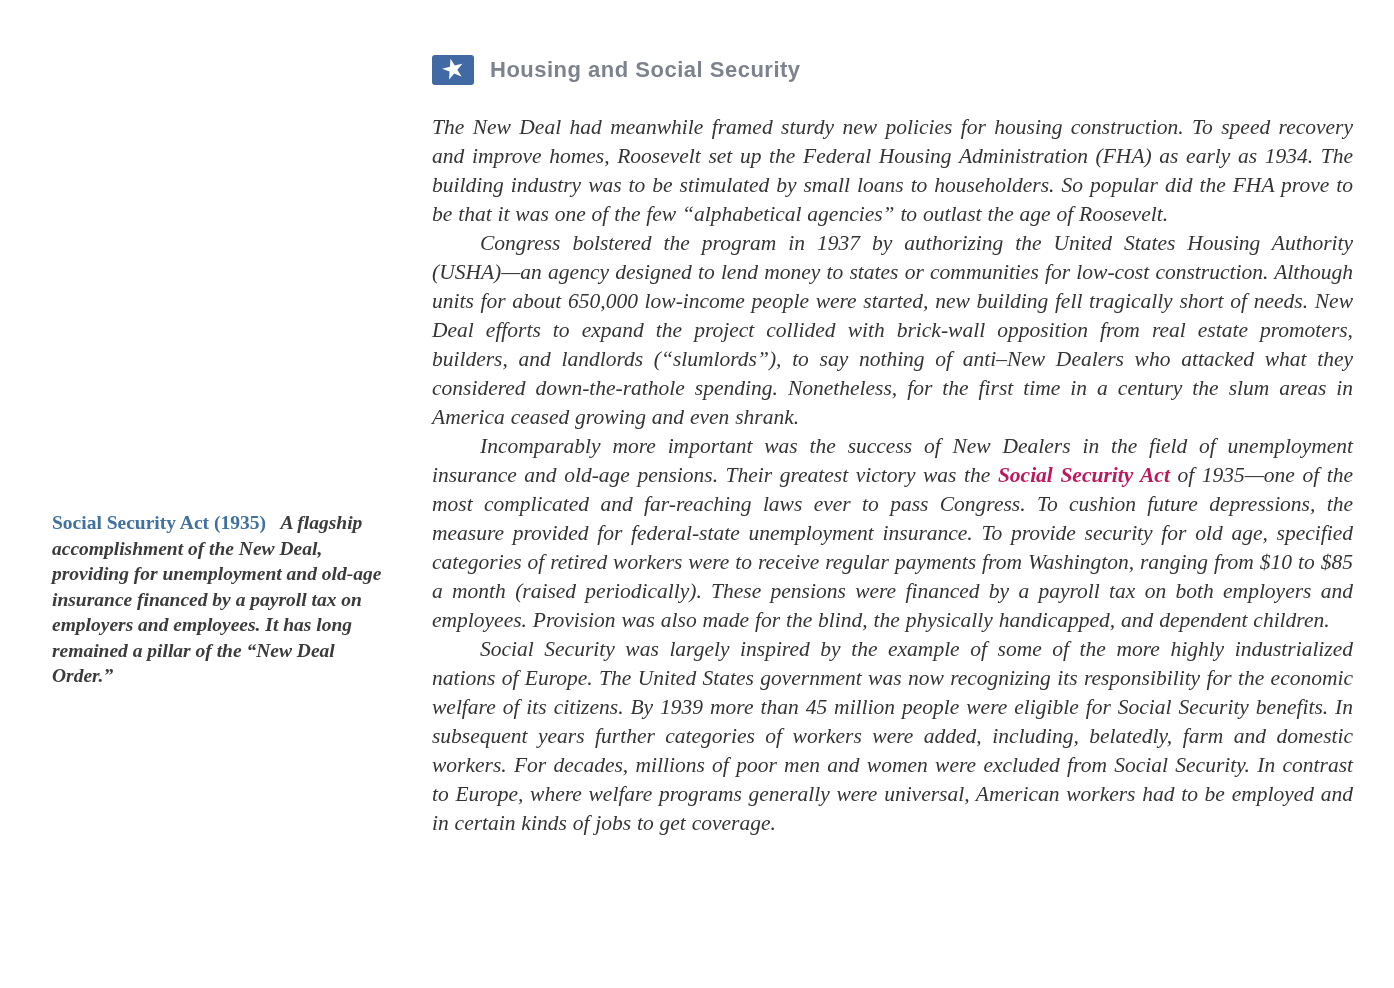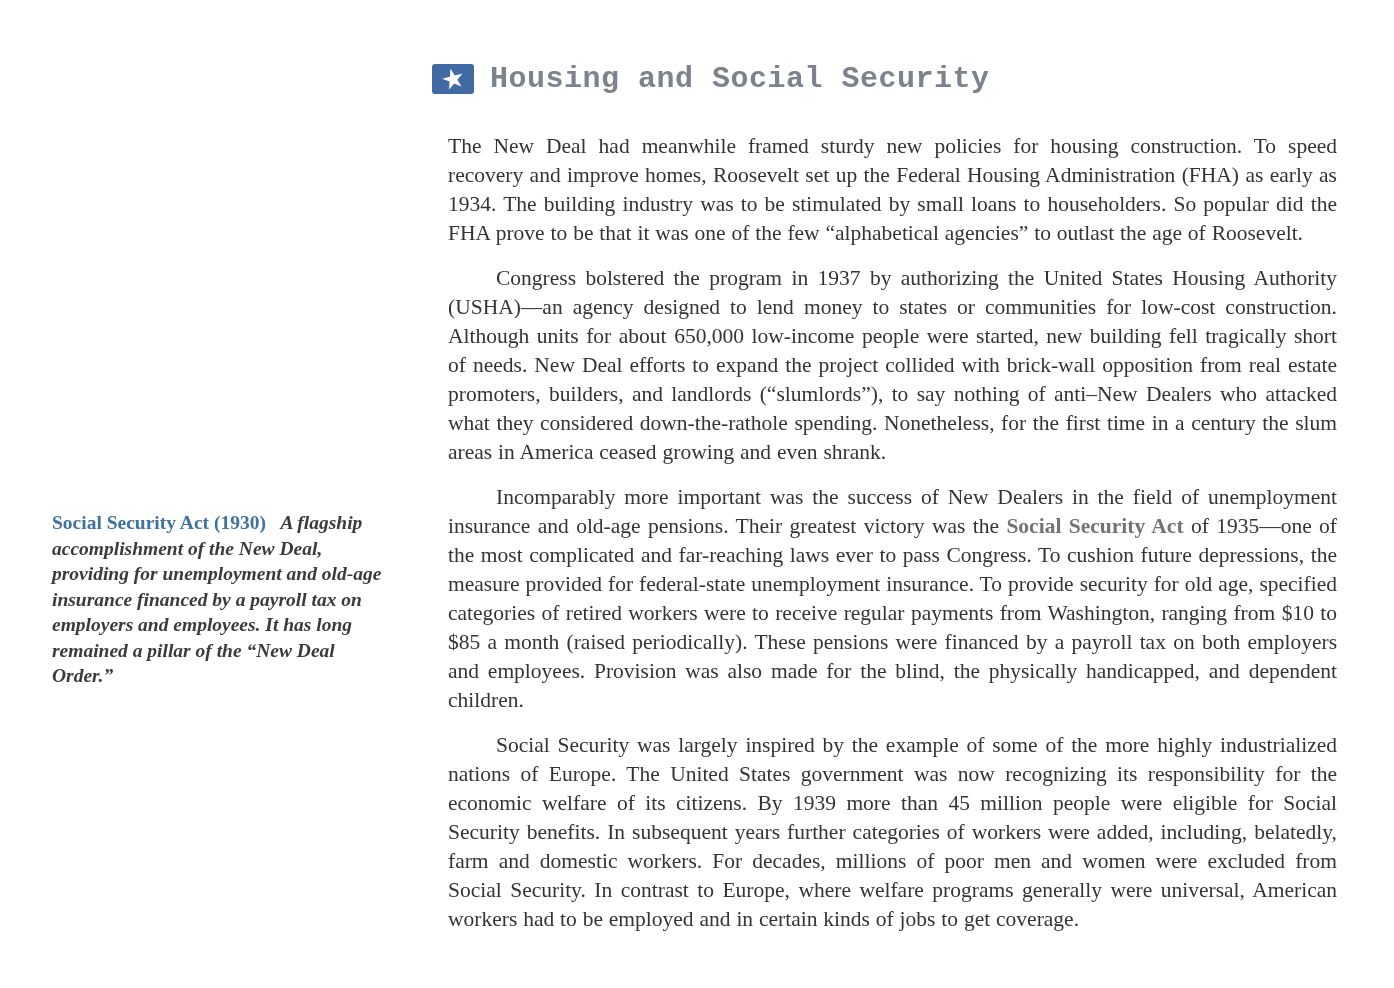--- a/index.html
+++ b/index.html
@@ -40,40 +40,41 @@
     flex: 0 0 auto;
   }
   .star-badge .star {
     color: #ffffff;
     font-size: 27px;
     line-height: 1;
     transform: rotate(-14deg) translateY(-1px);
     font-family: "DejaVu Sans", sans-serif;
   }
   .section-title {
-    font-family: Liberation Mono, monospace;
+    font-family: Liberation Sans, sans-serif;
     font-weight: bold;
-    font-size: 30px;
+    font-size: 22px;
     letter-spacing: 0.5px;
     color: #7c838d;
     white-space: nowrap;
   }
   .article p {
-    margin: 16px;
+    margin: 0;
     font-size: 21.5px;
     line-height: 29px;
     text-align: justify;
     color: #343434;
     word-spacing: 0.5px;
+    font-style: italic;
   }
   .article p.indented {
     text-indent: 48px;
   }
   .key-term {
-    color: #737373;
+    color: #be185d;
     font-weight: bold;
   }
 
   
   .margin-note {
     position: absolute;
     left: 52px;
     top: 510px;
     width: 330px;
     font-size: 19.5px;
@@ -89,21 +90,21 @@
     font-style: italic;
     font-weight: 700;
   }
 </style>
 </head>
 <body>
 
 <div class="page">
 
   <aside class="margin-note">
-    <span class="note-term">Social Security Act (1930)</span>
+    <span class="note-term">Social Security Act (1935)</span>
     <span>&nbsp;&nbsp;</span><span class="note-def">A flagship accomplishment of the New Deal, providing for unemployment and old-age insurance financed by a payroll tax on employers and employees. It has long remained a pillar of the “New Deal Order.”</span>
   </aside>
 
   <div class="main-col">
 
     <div class="section-header">
       <div class="star-badge">
         <span class="star">★</span>
       </div>
       <h1 class="section-title">Housing and Social Security</h1>

